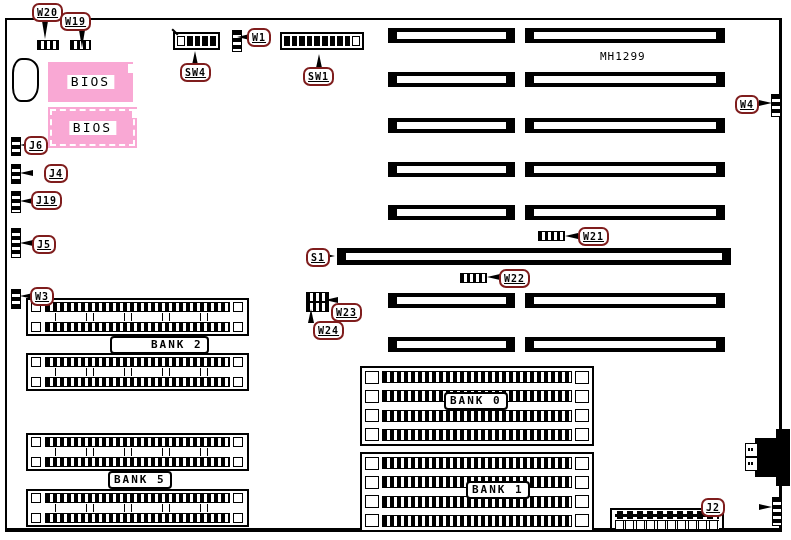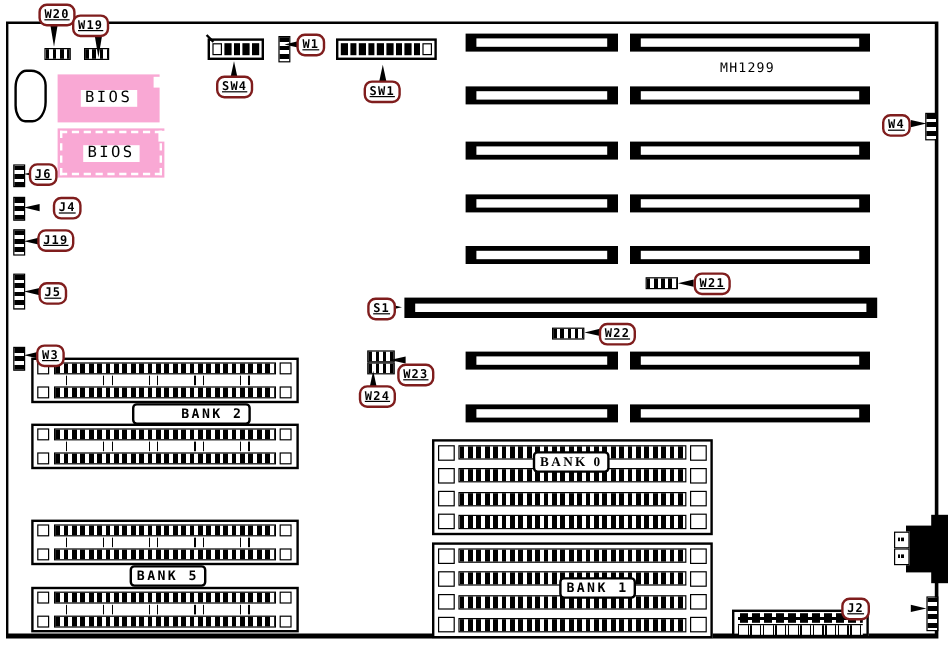--- a/index.html
+++ b/index.html
@@ -177,21 +177,21 @@
   <div class="tl l" style="left:565px;top:233px;"></div>
 
   <div class="jmph" style="left:460px;top:273px;width:25px;"></div>
   <div class="co" style="left:499px;top:269px;">W22</div>
   <div class="tl l" style="left:487px;top:274px;"></div>
 
   <div class="jmph" style="left:306px;top:292px;width:21px;"></div>
   <div class="jmph" style="left:306px;top:302px;width:21px;"></div>
   <div class="co" style="left:331px;top:303px;">W23</div>
   <div class="tl l" style="left:325px;top:297px;"></div>
-  <div class="co" style="left:299px;top:321px;">W24</div>
+  <div class="co" style="left:313px;top:321px;">W24</div>
   <div class="tl u" style="left:308px;top:309px;"></div>
 
   <div class="connv" style="left:771px;top:94px;height:21px;"></div>
   <div class="co" style="left:735px;top:95px;">W4</div>
   <div class="tl r" style="left:759px;top:100px;"></div>
 
   <div class="connv" style="left:11px;top:137px;height:17px;"></div>
   <div class="co" style="left:24px;top:136px;">J6</div>
   <div class="tl l" style="left:20px;top:142px;"></div>
 
@@ -266,21 +266,21 @@
         <span class="cap2"></span>
         <span class="teeth"></span>
         <span class="cap2"></span>
       </div>
     <div class="brow">
         <span class="cap2"></span>
         <span class="teeth"></span>
         <span class="cap2"></span>
       </div>
   </div>
-  <div class="bank" style="left:444px;top:376px;font-family:Liberation Serif, serif;">BANK 0</div>
+  <div class="bank" style="left:444px;top:392px;">BANK 0</div>
 
   <div class="bankgrp" style="left:360px;top:452px;height:72px;">
     <div class="brow">
         <span class="cap2"></span>
         <span class="teeth"></span>
         <span class="cap2"></span>
       </div>
     <div class="brow">
         <span class="cap2"></span>
         <span class="teeth"></span>

